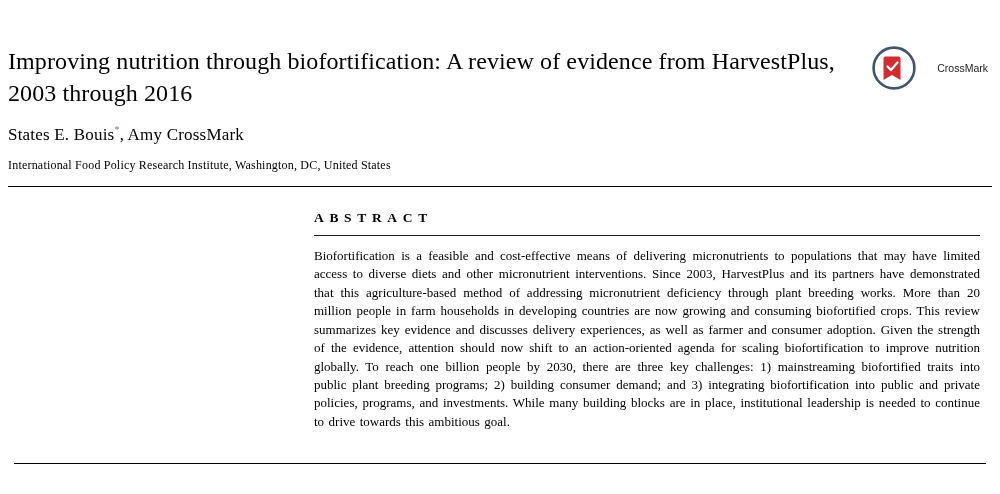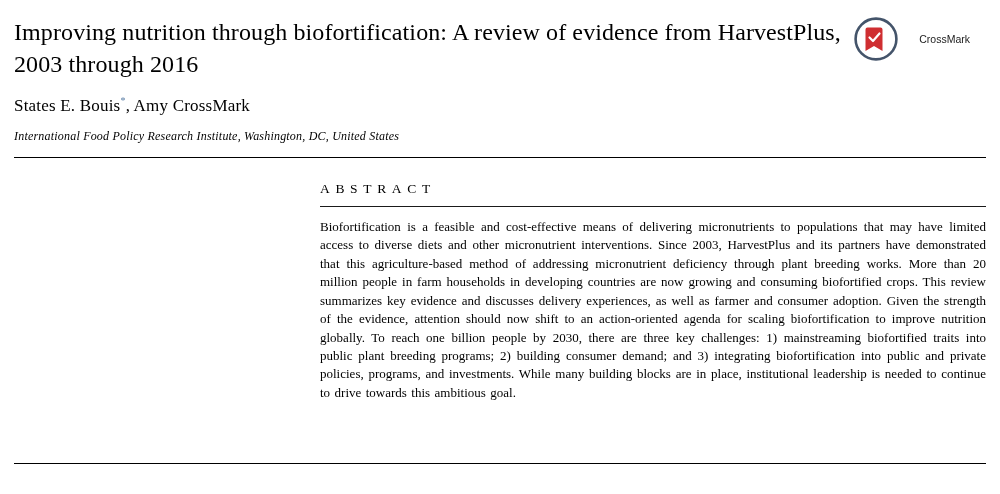--- a/index.html
+++ b/index.html
@@ -8,41 +8,42 @@
     width: 1000px;
     height: 494px;
     position: relative;
     overflow: hidden;
     font-family: "Liberation Serif", serif;
     color: #000;
   }
   .page {
     position: absolute;
     inset: 0;
-    padding: 0 14px;
+    padding: 0 8px;
+    margin-top: 29px;
   }
 
   
   .title-row {
     position: relative;
     padding-top: 17px;
   }
   .paper-title {
     font-size: 24px;
     font-weight: 400;
     line-height: 1.33;
     max-width: 830px;
     letter-spacing: 0.1px;
   }
 
   
   .crossmark {
     position: absolute;
     top: 16px;
-    right: 16px;
+    right: 4px;
     display: flex;
     align-items: center;
     gap: 20px;
     cursor: pointer;
   }
   .cm-icon svg { display: block; }
   .cm-label {
     font-family: "Liberation Sans", sans-serif;
     font-size: 10.5px;
     color: #222;
@@ -56,42 +57,41 @@
   }
   .corr-marker {
     font-size: 10px;
     vertical-align: super;
     color: #5b7fa6;
     line-height: 0;
   }
   .affiliation {
     margin-top: 13px;
     font-size: 12px;
-    font-style: italic;
     letter-spacing: 0.2px;
   }
 
   
   .rule {
     border: none;
     border-top: 1px solid #000;
     height: 0;
   }
   .rule-top { margin-top: 13px; }
   .rule-bottom { position: absolute; left: 14px; right: 14px; bottom: 30px; }
 
   
   .abstract-col {
     margin-left: 306px;
     width: 666px;
   }
   .abstract-heading {
     margin-top: 23px;
     font-size: 13.5px;
-    font-weight: 400;
+    font-weight: 700;
     letter-spacing: 0.42em;
   }
   .rule-abstract {
     margin-top: 9px;
     border-top-color: #1a1a1a;
   }
   .abstract-text {
     margin-top: 11px;
     font-size: 13px;
     line-height: 1.42;

